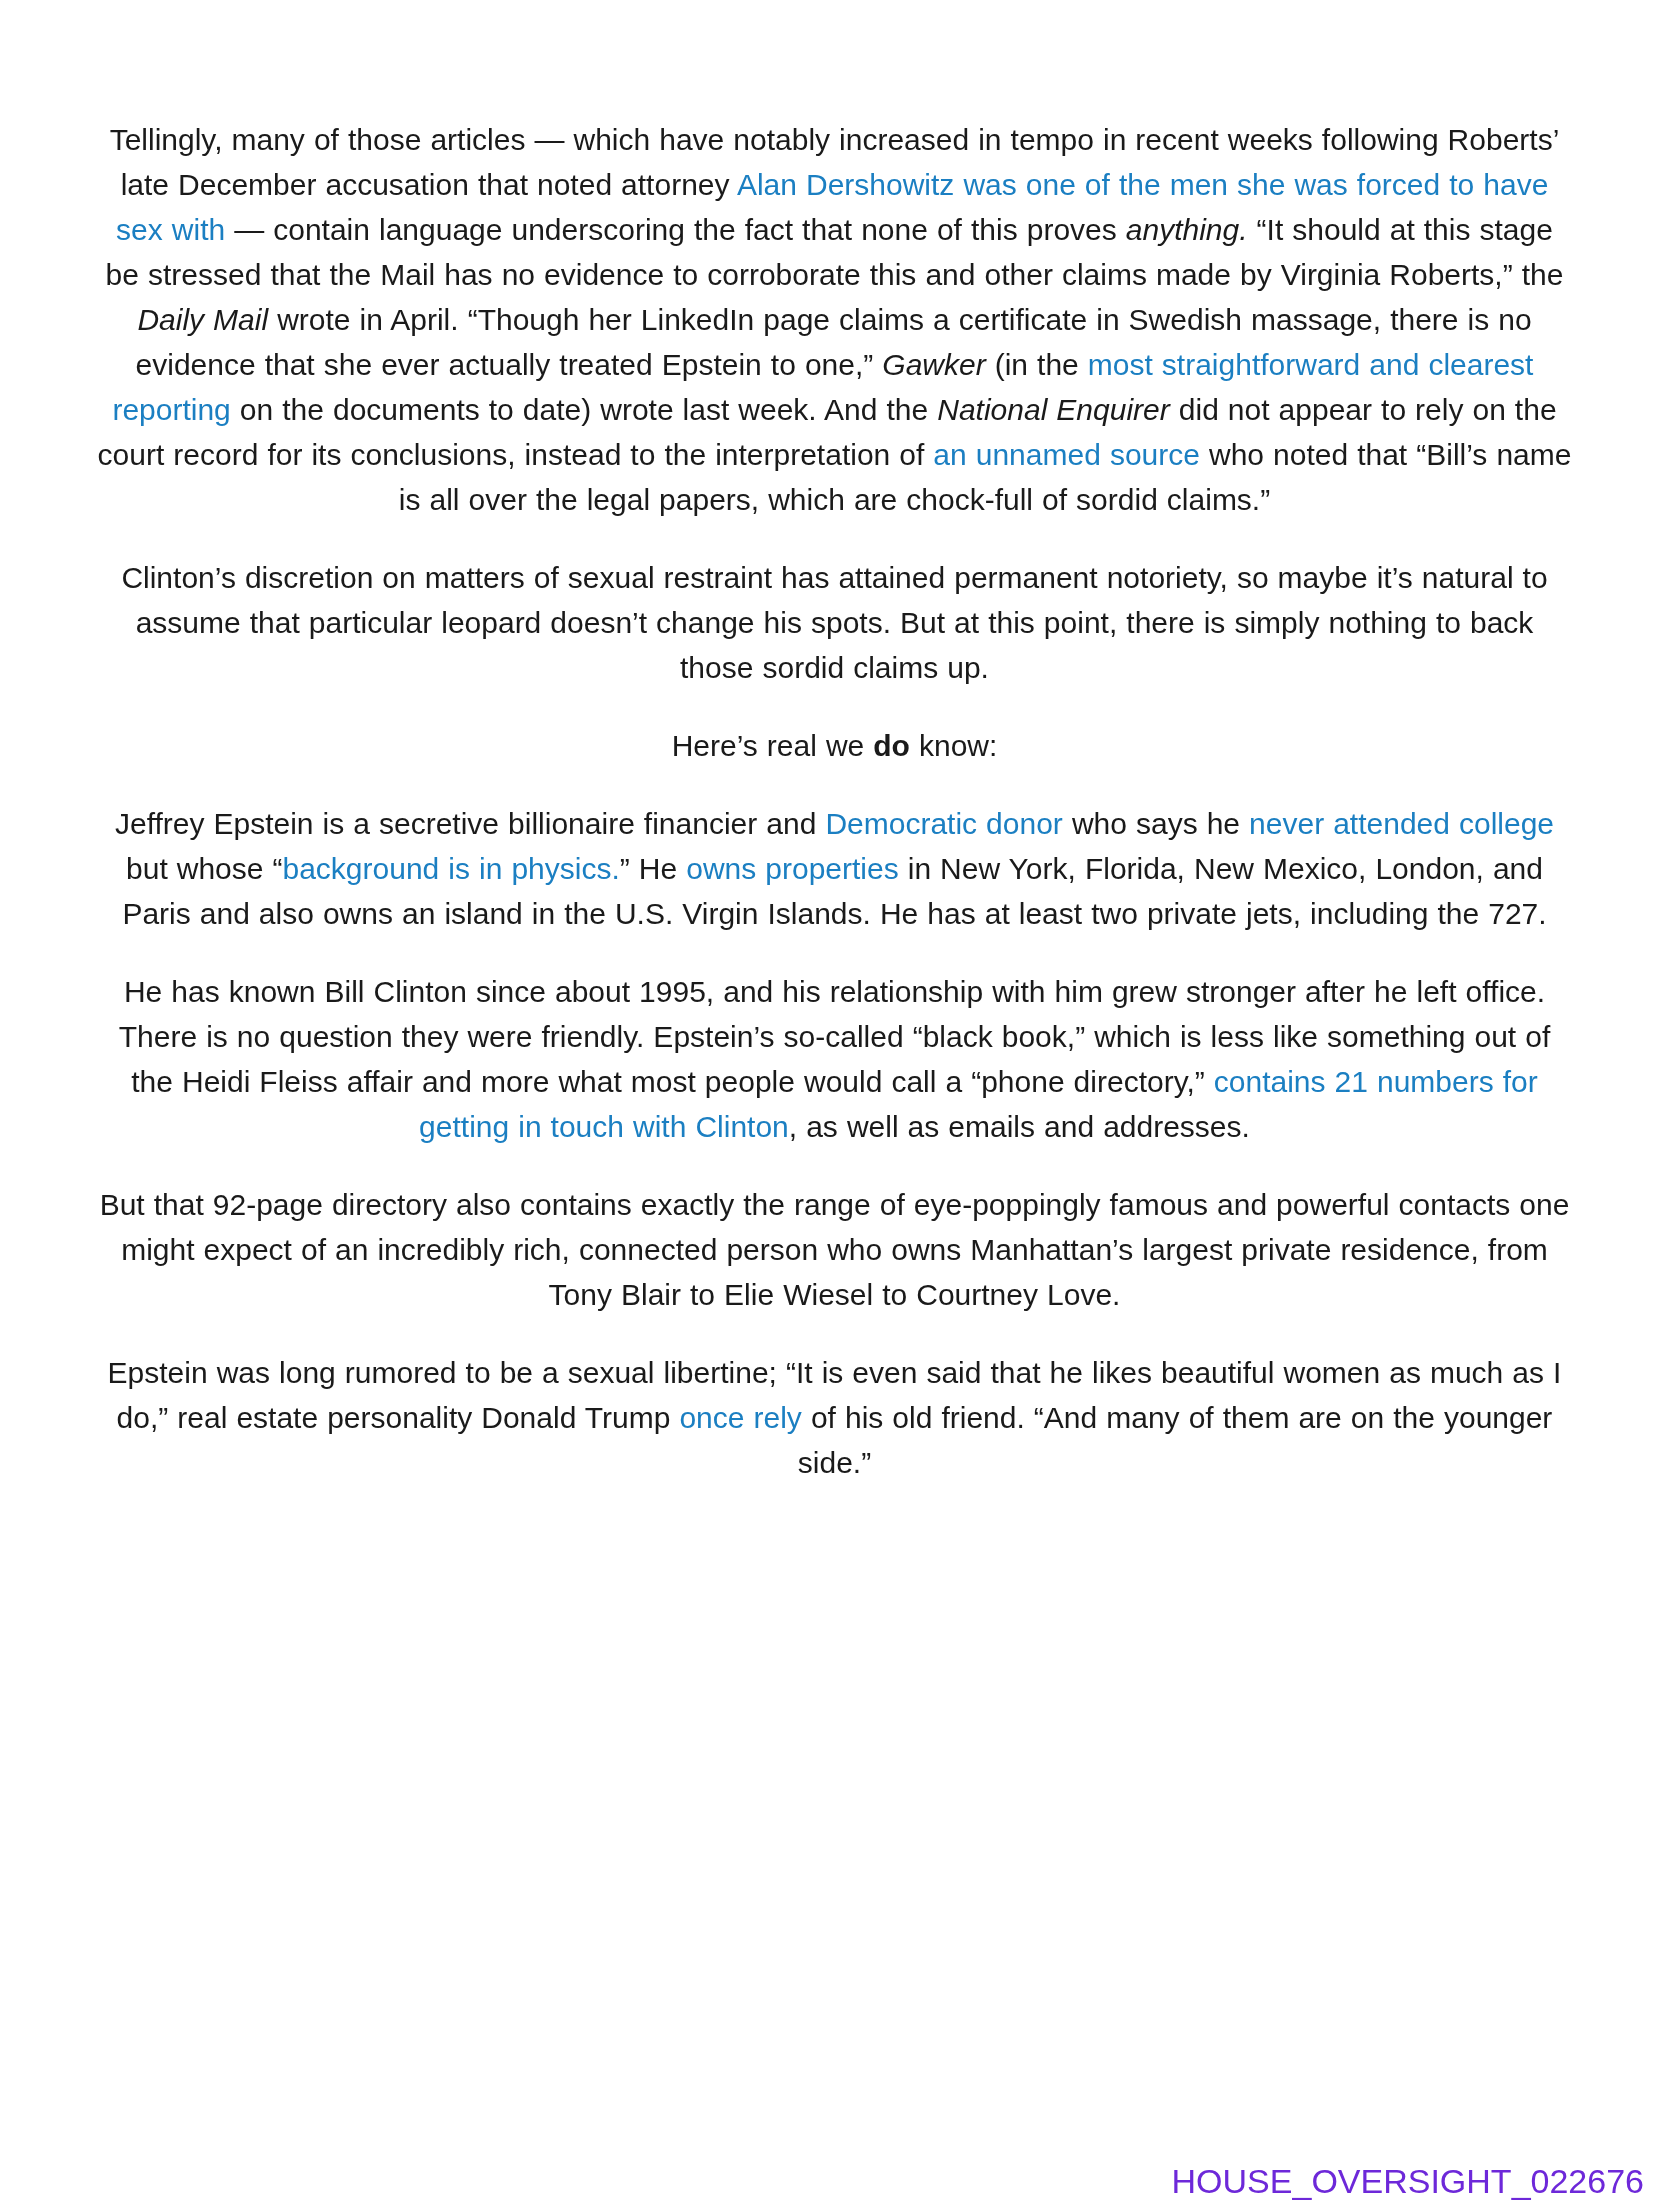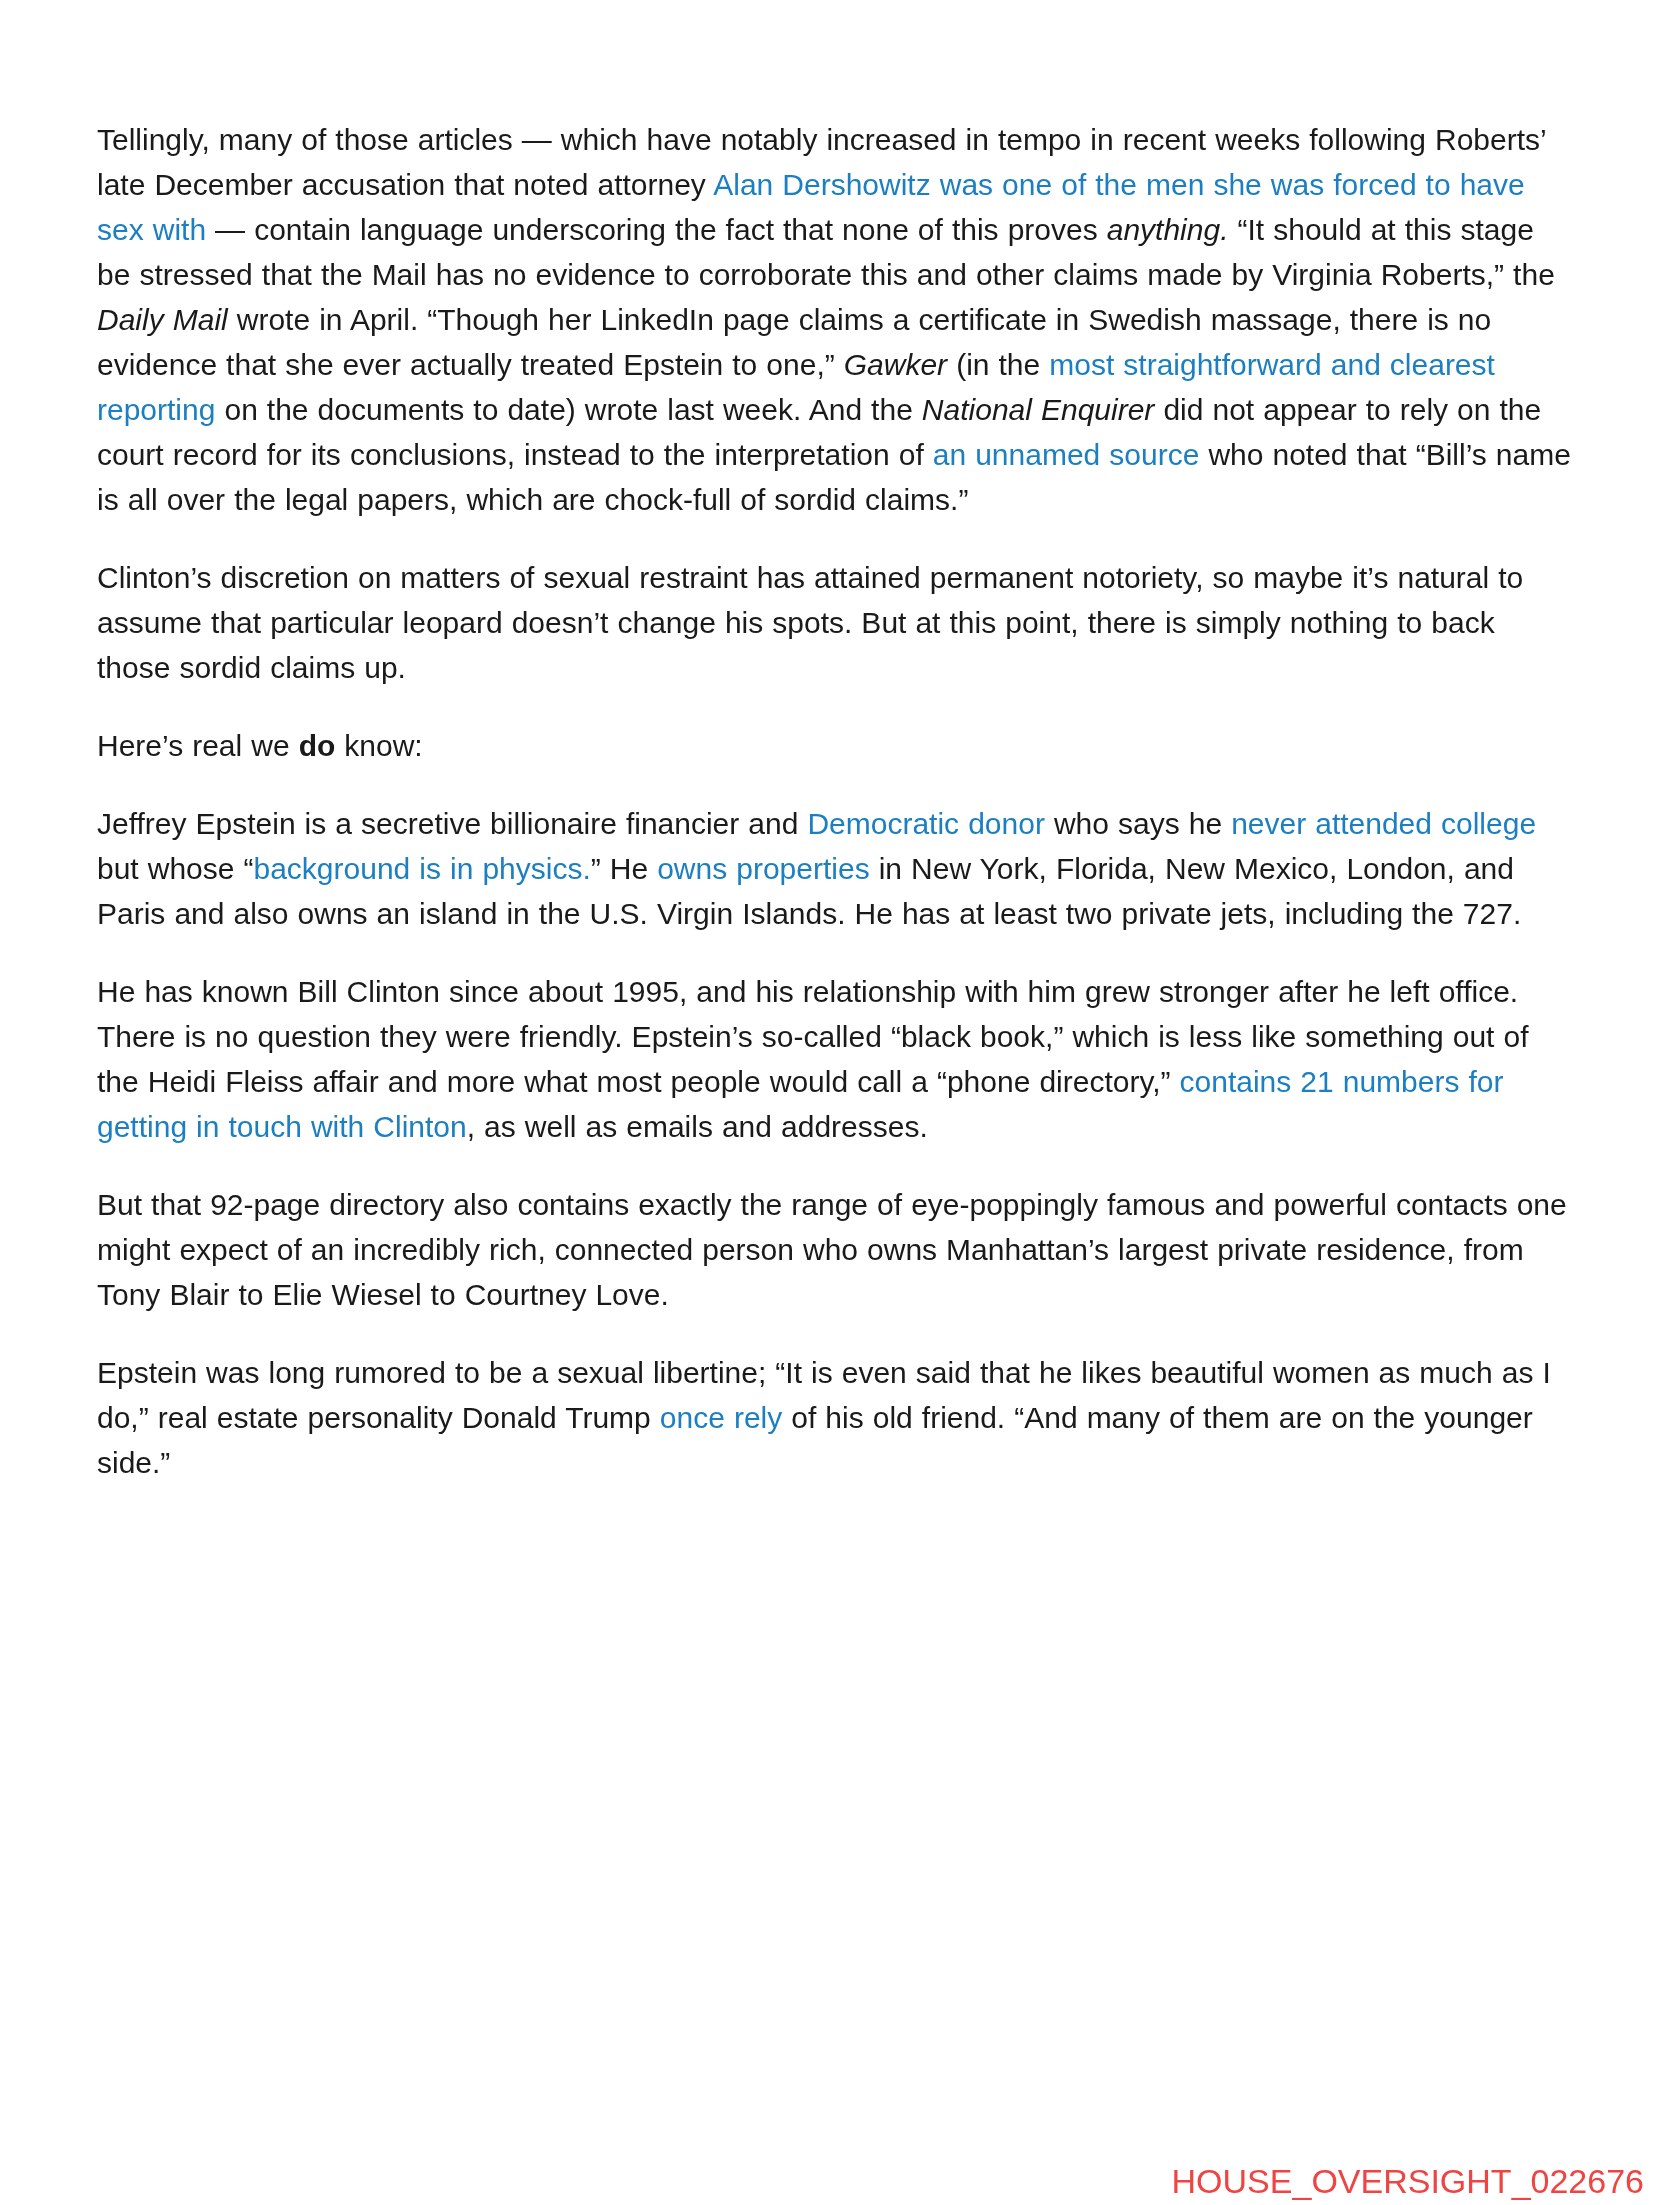--- a/index.html
+++ b/index.html
@@ -22,41 +22,41 @@
   .page-content {
     position: absolute;
     top: 117px;
     left: 97px;
     right: 97px;
   }
   .para {
     font-size: 30px;
     line-height: 1.5;
     margin: 0 0 33px 0;
-    text-align: left;
+    text-align: center;
     word-spacing: 0.7px;
   }
   .para a.link {
     color: var(--link-color);
     text-decoration: none;
     cursor: pointer;
   }
   .para em {
     font-style: italic;
   }
   .para strong {
     font-weight: bold;
     margin-top: 44px;
   }
   .bates-footer {
     position: absolute;
     right: 25px;
     bottom: 3.9px;
     font-size: 34px;
-    color: #ef4444;
+    color: #6d28d9;
     font-family: "Liberation Sans", "DejaVu Sans", sans-serif;
   }
 </style>
 </head>
 <body>
 
 <div class="page-content">
     <p class="para"><span>Tellingly, many of those articles — which have notably increased in tempo in recent weeks following Roberts’ late December accusation that noted attorney </span><a href="#" class="link">Alan Dershowitz was one of the men she was forced to have sex with</a><span> — contain language underscoring the fact that none of this proves </span><em>anything.</em><span> “It should at this stage be stressed that the Mail has no evidence to corroborate this and other claims made by Virginia Roberts,” the </span><em>Daily Mail</em><span> wrote in April. “Though her LinkedIn page claims a certificate in Swedish massage, there is no evidence that she ever actually treated Epstein to one,” </span><em>Gawker</em><span> (in the </span><a href="#" class="link">most straightforward and clearest reporting</a><span> on the documents to date) wrote last week. And the </span><em>National Enquirer</em><span> did not appear to rely on the court record for its conclusions, instead to the interpretation of </span><a href="#" class="link">an unnamed source</a><span> who noted that “Bill’s name is all over the legal papers, which are chock-full of sordid claims.”</span></p>
     <p class="para"><span>Clinton’s discretion on matters of sexual restraint has attained permanent notoriety, so maybe it’s natural to assume that particular leopard doesn’t change his spots. But at this point, there is simply nothing to back those sordid claims up.</span></p>
     <p class="para"><span>Here’s real we </span><strong>do</strong><span> know:</span></p>

